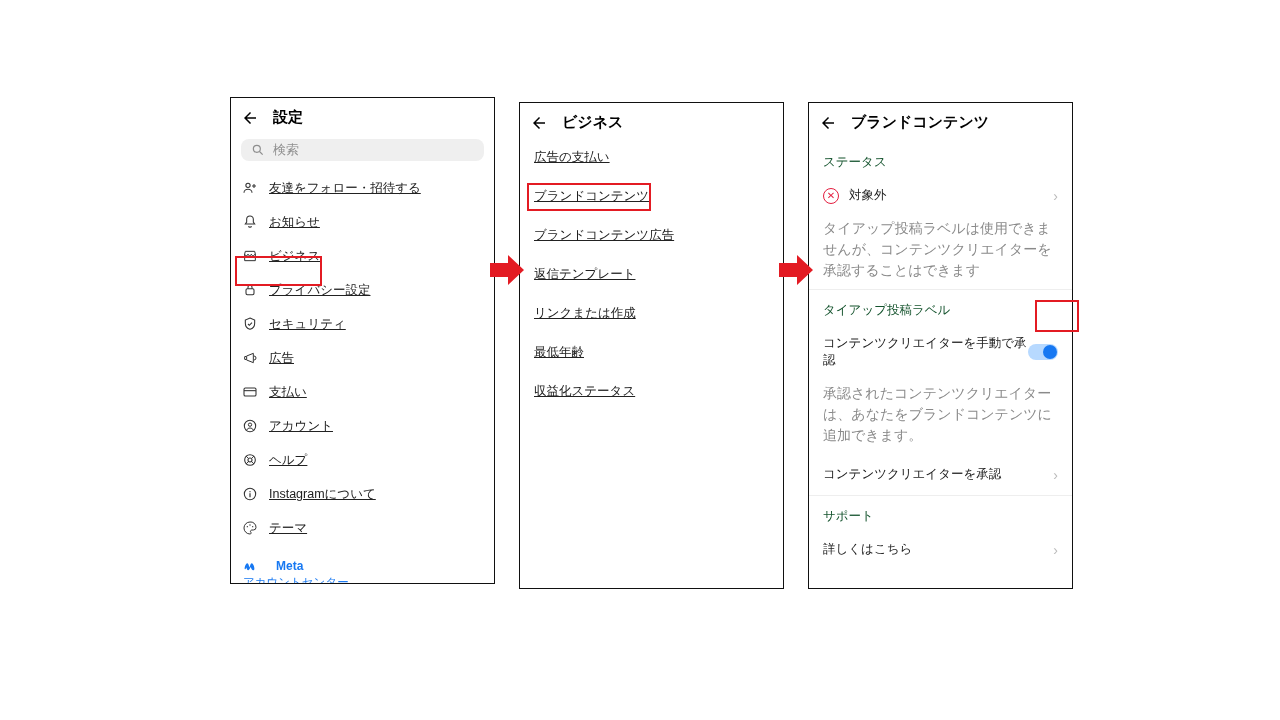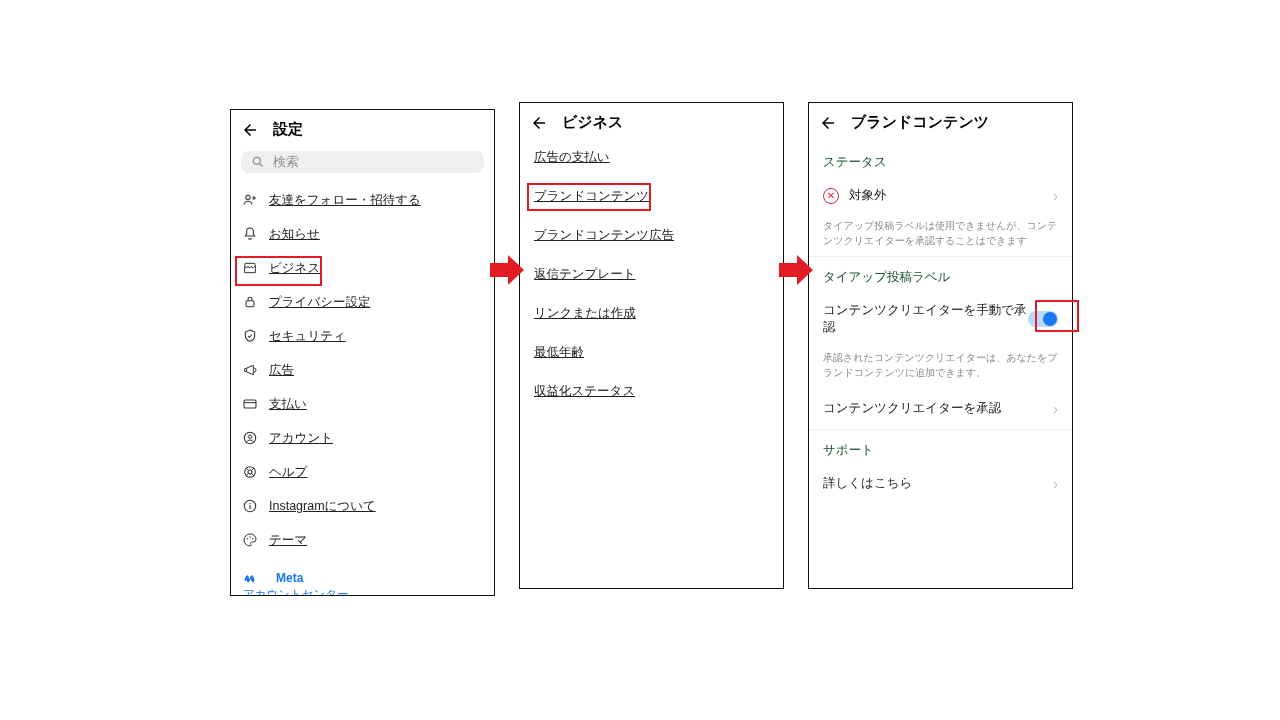--- a/index.html
+++ b/index.html
@@ -12,21 +12,21 @@
     position: relative;
   }
   .panel {
     position: absolute;
     width: 265px;
     height: 487px;
     border: 1px solid #111;
     background: #fff;
     overflow: hidden;
   }
-  .panel-1 { left: 230px; top: 109px; }
+  .panel-1 { left: 230px; top: 97px; }
   .panel-2 { left: 519px; top: 102px; }
   .panel-3 { left: 808px; top: 102px; }
 
   .header {
     display: flex;
     align-items: center;
     padding: 10px 10px 6px 10px;
     gap: 14px;
   }
   .back { width: 18px; height: 18px; display:flex; align-items:center; justify-content:center;}
@@ -58,21 +58,21 @@
   .row .right { color: #999; font-size: 11px; }
   .icon { width: 18px; height: 18px; flex: 0 0 18px; display:flex; align-items:center; justify-content:center; color:#333; }
 
   .section-label {
     padding: 16px 14px 4px 14px;
     font-size: 12.5px;
     color: #14532d;
   }
   .help-text {
     padding: 2px 14px 8px 14px;
-    font-size: 10px;
+    font-size: 14px;
     color: #8a8a8a;
     line-height: 1.5;
   }
   .bc-row {
     display:flex; align-items:center;
     padding: 12px 14px;
     font-size: 12.5px;
     color:#222;
   }
   .bc-row .label { flex:1; }

